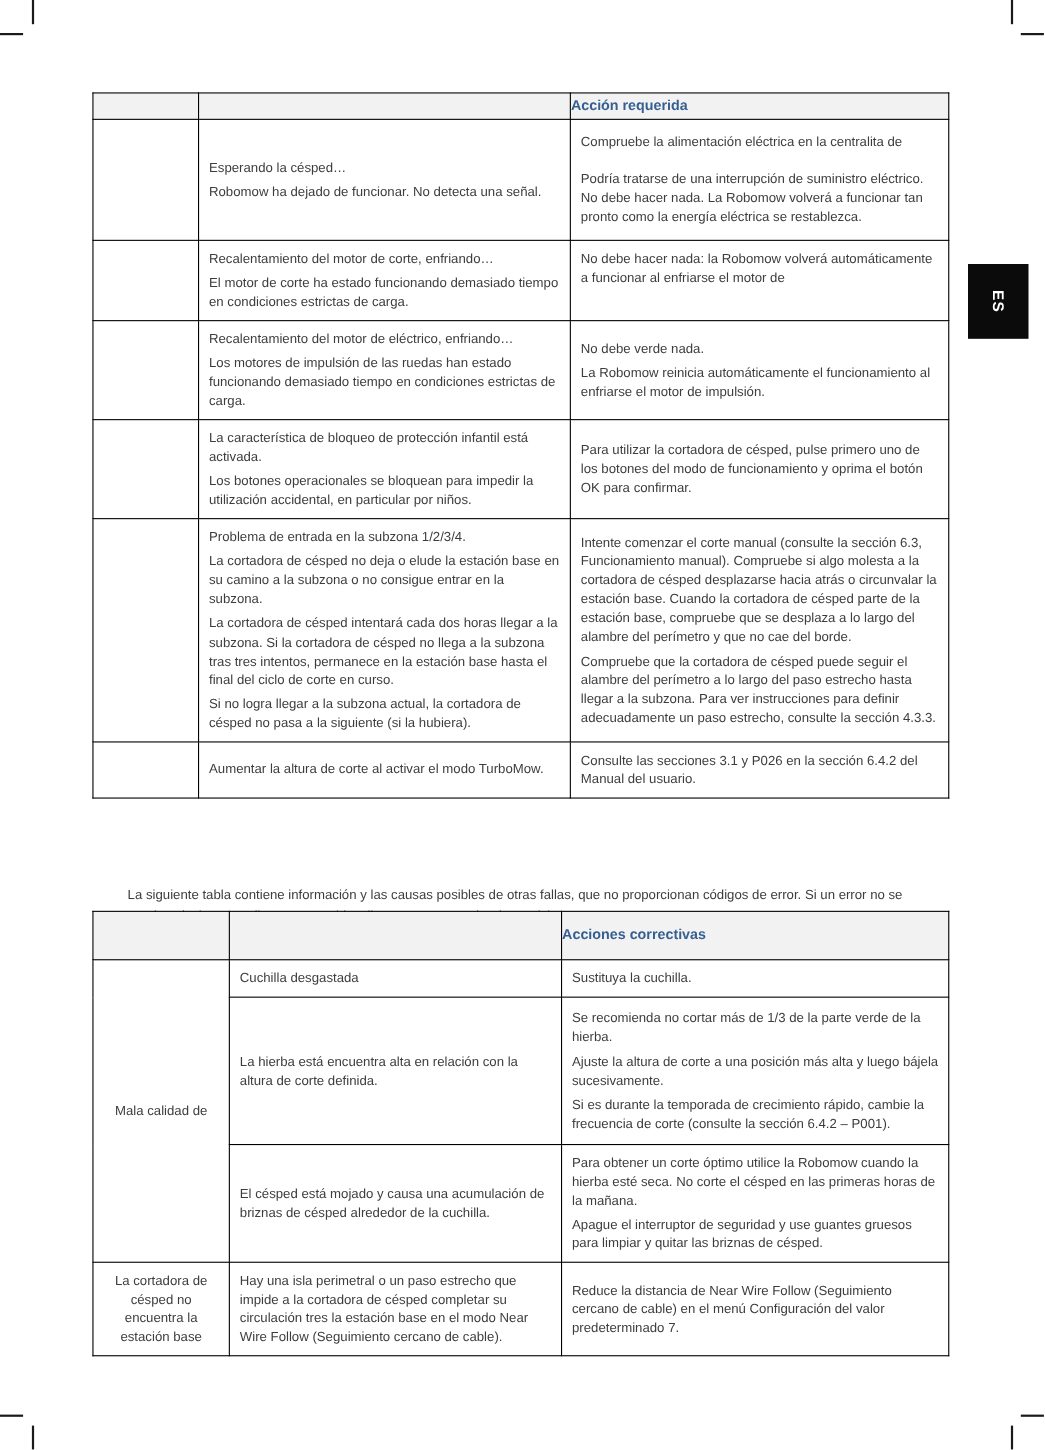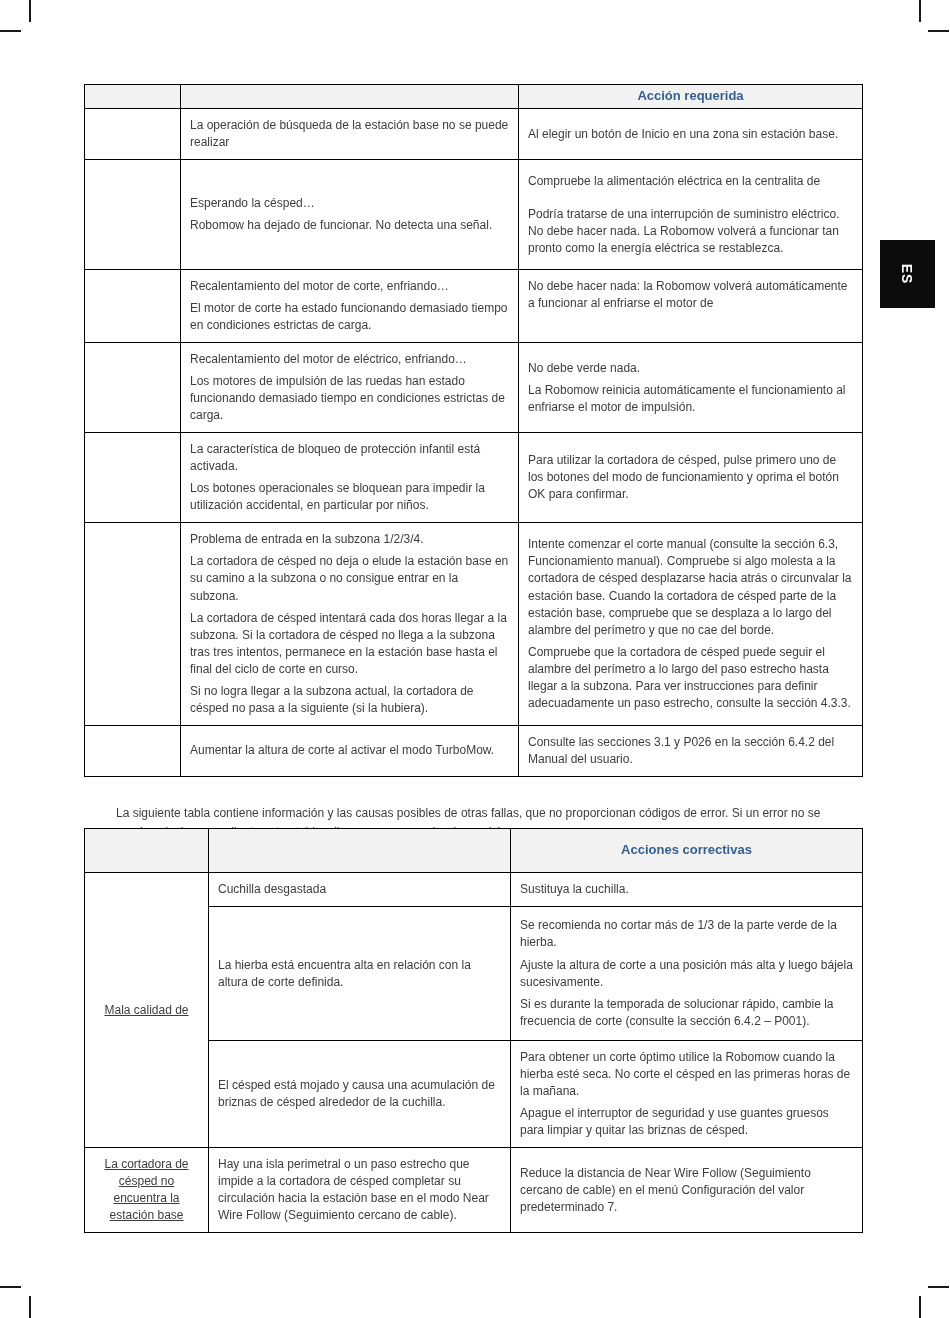--- a/index.html
+++ b/index.html
@@ -22,24 +22,24 @@
     color:#ffffff; font-weight:bold; font-size:14px;
     transform:rotate(90deg); letter-spacing:1px;
   }
 
   table { border-collapse:collapse; table-layout:fixed; position:absolute; left:84px; }
   .t1 { top:84px; width:778px; }
   .t2 { top:828px; width:778px; }
   td, th { border:1px solid #000; vertical-align:middle; padding:3px 9px; font-size:12px; line-height:1.42; }
   th {
     background:#f2f2f2; color:#365f91; font-weight:bold;
-    font-size:13px; text-align:center; padding:2px 0;margin-top:20px;
+    font-size:13px; text-align:left; padding:2px 0;margin-top:20px;
   }
   td p { margin:5px 0; }
-  .center { text-align:center;text-decoration:underline; }
+  .center { text-align:center; }
 
   .intro {
     position:absolute; left:116px; top:792px; width:736px;
     font-size:12px; line-height:1.55; color:#3d3d3d;
   }
 </style>
 </head>
 <body>
 
 <div class="page">
@@ -61,29 +61,20 @@
     <colgroup>
         <col style="width:96px">
         <col style="width:338px">
         <col style="width:344px">
       </colgroup>
     <tbody>
         <tr style="height:24px">
       <th></th>
       <th></th>
       <th>Acción requerida</th>
-    </tr>
-    <tr style="height:36px">
-      <td></td>
-      <td>
-            <p>La operación de búsqueda de la estación base no se puede realizar</p>
-          </td>
-      <td>
-            <p>Al elegir un botón de Inicio en una zona sin estación base.</p>
-          </td>
     </tr>
     <tr style="height:110px">
       <td></td>
       <td>
         <p>Esperando la césped…</p>
         <p>Robomow ha dejado de funcionar. No detecta una señal.</p>
       </td>
       <td>
         <p>Compruebe la alimentación eléctrica en la centralita de</p>
         <p style="margin-top:16px">Podría tratarse de una interrupción de suministro eléctrico. No debe hacer nada. La Robomow volverá a funcionar tan pronto como la energía eléctrica se restablezca.</p>
@@ -168,36 +159,36 @@
             <p>Sustituya la cuchilla.</p>
           </td>
     </tr>
     <tr style="height:134px">
       <td>
             <p>La hierba está encuentra alta en relación con la altura de corte definida.</p>
           </td>
       <td>
         <p>Se recomienda no cortar más de 1/3 de la parte verde de la hierba.</p>
         <p>Ajuste la altura de corte a una posición más alta y luego bájela sucesivamente.</p>
-        <p>Si es durante la temporada de solucionar rápido, cambie la frecuencia de corte (consulte la sección 6.4.2 – P001).</p>
+        <p>Si es durante la temporada de crecimiento rápido, cambie la frecuencia de corte (consulte la sección 6.4.2 – P001).</p>
       </td>
     </tr>
     <tr style="height:92px">
       <td>
             <p>El césped está mojado y causa una acumulación de briznas de césped alrededor de la cuchilla.</p>
           </td>
       <td>
         <p>Para obtener un corte óptimo utilice la Robomow cuando la hierba esté seca. No corte el césped en las primeras horas de la mañana.</p>
         <p>Apague el interruptor de seguridad y use guantes gruesos para limpiar y quitar las briznas de césped.</p>
       </td>
     </tr>
     <tr style="height:84px">
       <td class="center">La cortadora de césped no encuentra la estación base</td>
       <td>
-            <p>Hay una isla perimetral o un paso estrecho que impide a la cortadora de césped completar su circulación hacia la estación base en el modo Near Wire Follow (Seguimiento cercano de cable).</p>
+            <p>Hay una isla perimetral o un paso estrecho que impide a la cortadora de césped completar su circulación tres la estación base en el modo Near Wire Follow (Seguimiento cercano de cable).</p>
           </td>
       <td>
             <p>Reduce la distancia de Near Wire Follow (Seguimiento cercano de cable) en el menú Configuración del valor predeterminado 7.</p>
           </td>
     </tr>
   </tbody>
     </table>
 
 </div>
 

